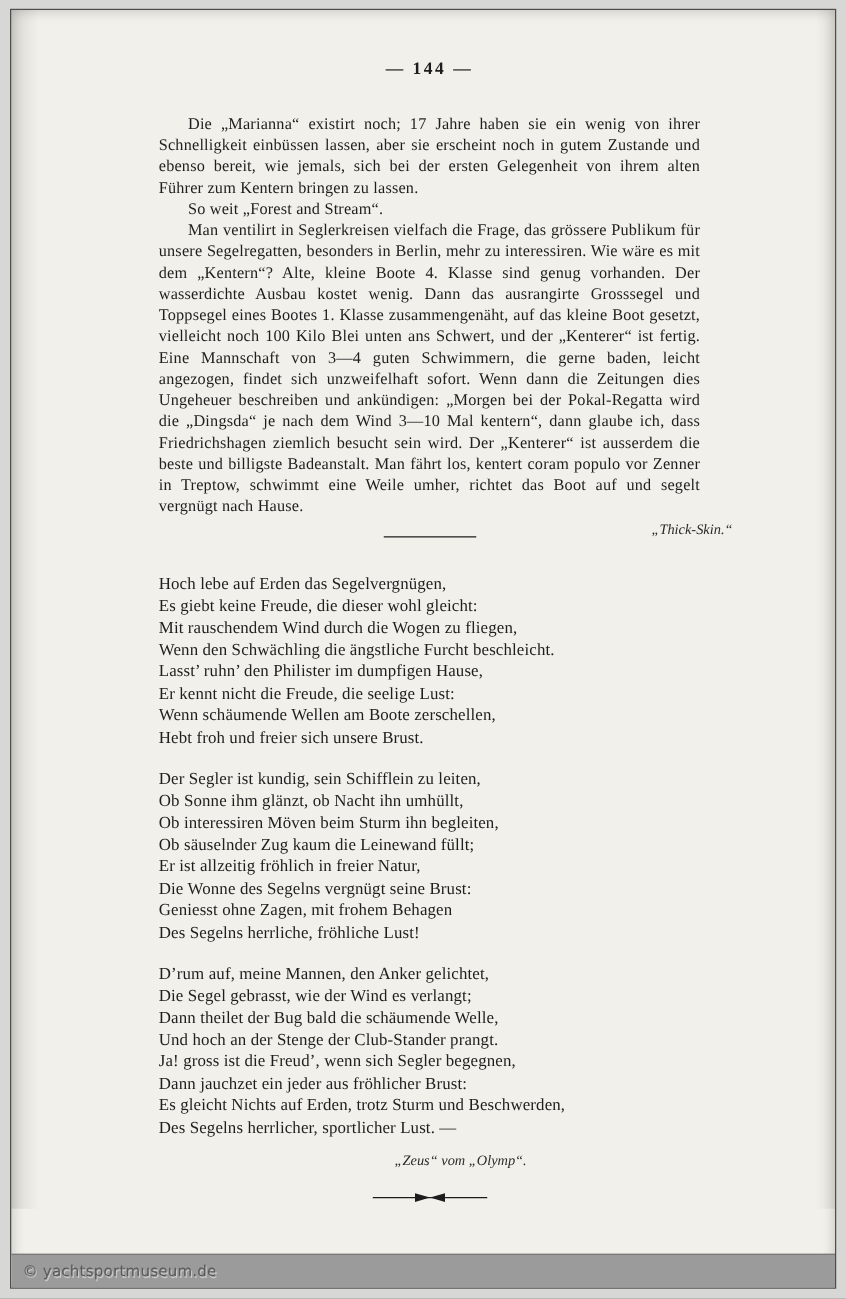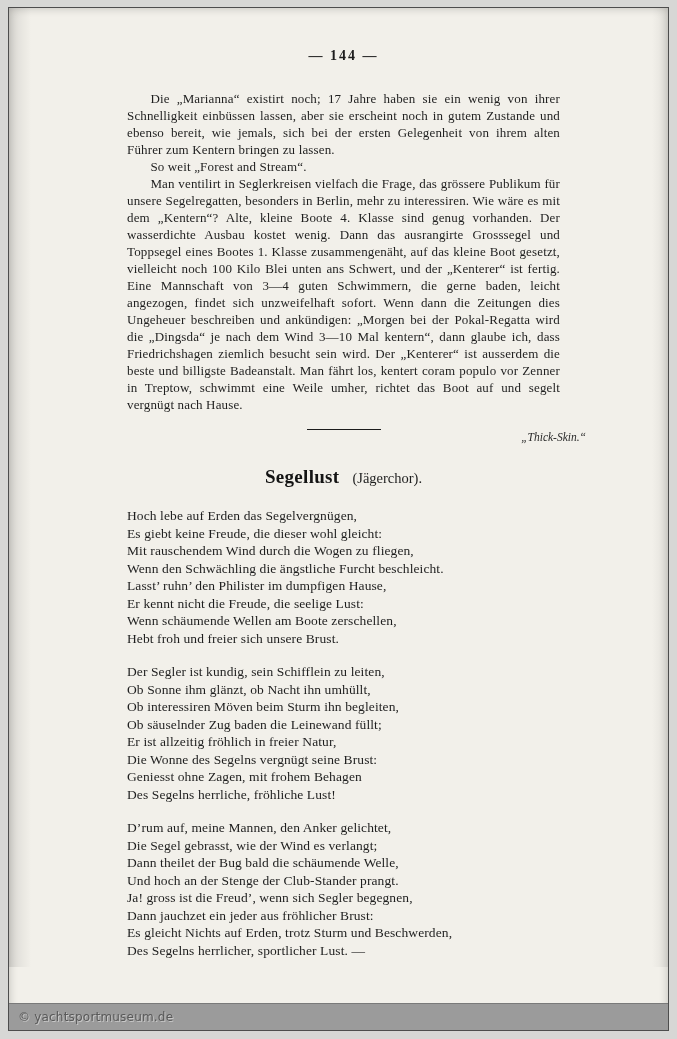--- a/index.html
+++ b/index.html
@@ -48,21 +48,21 @@
     letter-spacing:.15px;
     color:#1e1e1e;
   }
   .sig-row { position:relative; height:26px; margin-top:3px; }
   .sig-rule {
     position:absolute; left:50%; top:13px;
     transform:translateX(-50%);
     width:74px; border-top:1.5px solid #1c1c1c;
   }
   .signature {
-    position:absolute; right:-26px; top:15px;
+    position:absolute; right:-26px; top:2px;
     font-style:italic; font-size:11.5px; color:#2a2a2a;
   }
   .poem-title {
     text-align:center;
     margin:12px 0 16px 0;
     font-weight:normal;
   }
   .poem-title .t { font-weight:bold; font-size:19px; letter-spacing:.3px; color:#141414; }
   .poem-title .s { font-size:14.5px; color:#1e1e1e; margin-left:5px; }
   .poem { font-size:13.5px; }
@@ -103,41 +103,37 @@
           <p class="para">Die „Marianna“ existirt noch; 17 Jahre haben sie ein wenig von ihrer Schnelligkeit einbüssen lassen, aber sie erscheint noch in gutem Zustande und ebenso bereit, wie jemals, sich bei der ersten Gelegenheit von ihrem alten Führer zum Kentern bringen zu lassen.</p>
           <p class="para">So weit „Forest and Stream“.</p>
           <p class="para">Man ventilirt in Seglerkreisen vielfach die Frage, das grössere Publikum für unsere Segelregatten, besonders in Berlin, mehr zu interessiren.  Wie wäre es mit dem „Kentern“?  Alte, kleine Boote 4. Klasse sind genug vorhanden. Der wasserdichte Ausbau kostet wenig.  Dann das ausrangirte Grosssegel und Toppsegel eines Bootes 1. Klasse zusammengenäht, auf das kleine Boot gesetzt, vielleicht noch 100 Kilo Blei unten ans Schwert, und der „Kenterer“ ist fertig.  Eine Mannschaft von 3—4 guten Schwimmern, die gerne baden, leicht angezogen, findet sich unzweifelhaft sofort.  Wenn dann die Zeitungen dies Ungeheuer beschreiben und ankündigen: „Morgen bei der Pokal-Regatta wird die „Dingsda“ je nach dem Wind 3—10 Mal kentern“, dann glaube ich, dass Friedrichshagen ziemlich besucht sein wird.  Der „Kenterer“ ist ausserdem die beste und billigste Badeanstalt.  Man fährt los, kentert coram populo vor Zenner in Treptow, schwimmt eine Weile umher, richtet das Boot auf und segelt vergnügt nach Hause.</p>
         </div>
 
       <div class="sig-row">
         <div class="sig-rule"></div>
         <div class="signature">„Thick-Skin.“</div>
       </div>
 
-      <h1 class="poem-title">
-        <span class="t">Segellust</span>
-        <span class="s">(Jägerchor).</span>
-      </h1>
 
       <div class="poem">
         <div class="stanza">
             <div>Hoch lebe auf Erden das Segelvergnügen,</div>
             <div>Es giebt keine Freude, die dieser wohl gleicht:</div>
             <div>Mit rauschendem Wind durch die Wogen zu fliegen,</div>
             <div>Wenn den Schwächling die ängstliche Furcht beschleicht.</div>
             <div>Lasst’ ruhn’ den Philister im dumpfigen Hause,</div>
             <div>Er kennt nicht die Freude, die seelige Lust:</div>
             <div>Wenn schäumende Wellen am Boote zerschellen,</div>
             <div>Hebt froh und freier sich unsere Brust.</div>
           </div>
         <div class="stanza">
             <div>Der Segler ist kundig, sein Schifflein zu leiten,</div>
             <div>Ob Sonne ihm glänzt, ob Nacht ihn umhüllt,</div>
             <div>Ob interessiren Möven beim Sturm ihn begleiten,</div>
-            <div>Ob säuselnder Zug baden die Leinewand füllt;</div>
+            <div>Ob säuselnder Zug kaum die Leinewand füllt;</div>
             <div>Er ist allzeitig fröhlich in freier Natur,</div>
             <div>Die Wonne des Segelns vergnügt seine Brust:</div>
             <div>Geniesst ohne Zagen, mit frohem Behagen</div>
             <div>Des Segelns herrliche, fröhliche Lust!</div>
           </div>
         <div class="stanza">
             <div>D’rum auf, meine Mannen, den Anker gelichtet,</div>
             <div>Die Segel gebrasst, wie der Wind es verlangt;</div>
             <div>Dann theilet der Bug bald die schäumende Welle,</div>
             <div>Und hoch an der Stenge der Club-Stander prangt.</div>

